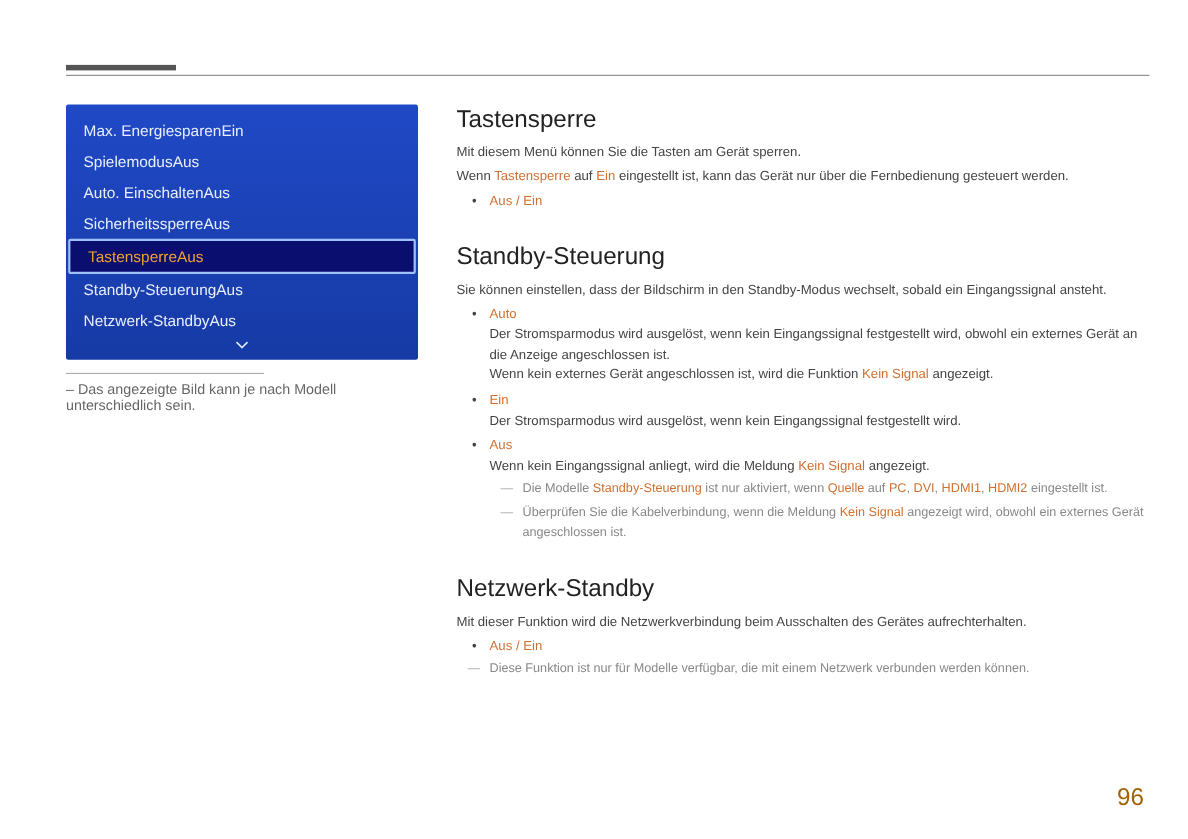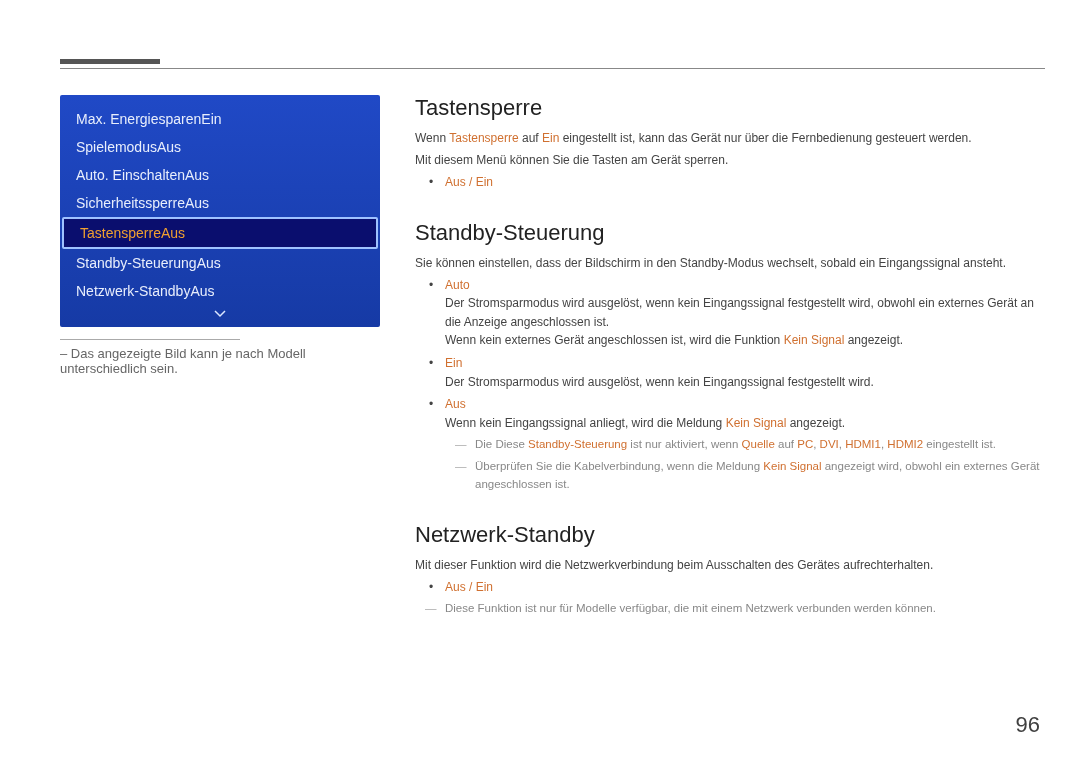--- a/index.html
+++ b/index.html
@@ -25,21 +25,21 @@
     left: 60px;
     width: 100px;
     height: 5px;
     background: #555;
   }
   .page-num {
     position: absolute;
     right: 40px;
     bottom: 25px;
     font-size: 22px;
-    color: #404040;
+    color: #a16207;
     font-weight: 300;
   }
   .layout {
     position: absolute;
     top: 95px;
     left: 60px;
     right: 35px;
     display: flex;
     gap: 35px;
   }
@@ -198,24 +198,24 @@
       </div>
     </div>
     <div class="figure-rule"></div>
     <div class="figure-note">– <span>Das angezeigte Bild kann je nach Modell unterschiedlich sein.</span></div>
   </div>
 
   <div class="right-col">
 
     <div class="section">
       <h2>Tastensperre</h2>
+      <p class="para">Mit diesem Menü können Sie die Tasten am Gerät sperren.</p>
       <p class="para">
         <span>Wenn </span><span class="highlight">Tastensperre</span><span> auf </span><span class="highlight">Ein</span><span> eingestellt ist, kann das Gerät nur über die Fernbedienung gesteuert werden.</span>
       </p>
-      <p class="para">Mit diesem Menü können Sie die Tasten am Gerät sperren.</p>
       <ul class="bullets">
         <li><span class="term">Aus / Ein</span></li>
       </ul>
     </div>
 
     <div class="section">
       <h2>Standby-Steuerung</h2>
       <p class="para">Sie können einstellen, dass der Bildschirm in den Standby-Modus wechselt, sobald ein Eingangssignal ansteht.</p>
       <ul class="bullets">
         <li>
@@ -225,21 +225,21 @@
         </li>
         <li>
           <span class="term">Ein</span>
           <span class="sub">Der Stromsparmodus wird ausgelöst, wenn kein Eingangssignal festgestellt wird.</span>
         </li>
         <li>
           <span class="term">Aus</span>
           <span class="sub"><span>Wenn kein Eingangssignal anliegt, wird die Meldung </span><span class="highlight">Kein Signal</span><span> angezeigt.</span></span>
           <ul class="notes">
             <li>
-              <span>Die Diese </span><span class="highlight">Standby-Steuerung</span><span> ist nur aktiviert, wenn </span><span class="highlight">Quelle</span><span> auf </span><span class="highlight">PC</span>, <span class="highlight">DVI</span>, <span class="highlight">HDMI1</span>, <span class="highlight">HDMI2</span><span> eingestellt ist.</span>
+              <span>Die Modelle </span><span class="highlight">Standby-Steuerung</span><span> ist nur aktiviert, wenn </span><span class="highlight">Quelle</span><span> auf </span><span class="highlight">PC</span>, <span class="highlight">DVI</span>, <span class="highlight">HDMI1</span>, <span class="highlight">HDMI2</span><span> eingestellt ist.</span>
             </li>
             <li>
               <span>Überprüfen Sie die Kabelverbindung, wenn die Meldung </span><span class="highlight">Kein Signal</span><span> angezeigt wird, obwohl ein externes Gerät angeschlossen ist.</span>
             </li>
           </ul>
         </li>
       </ul>
     </div>
 
     <div class="section">

